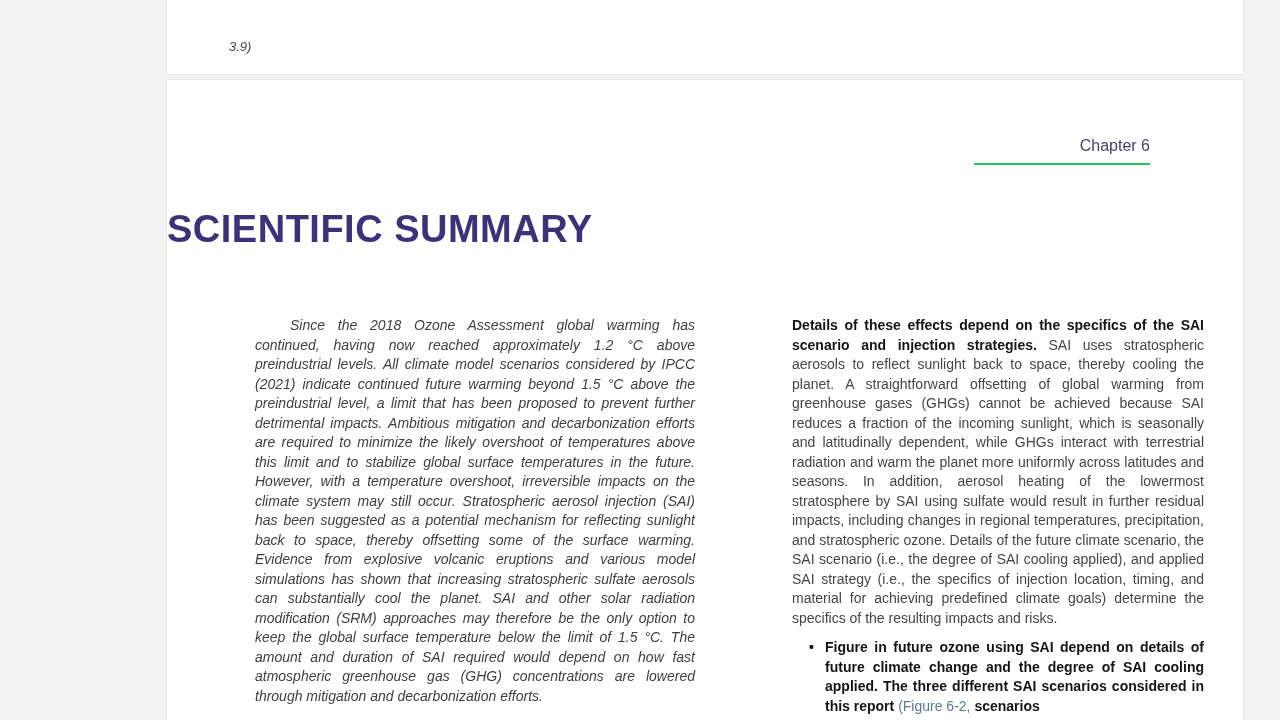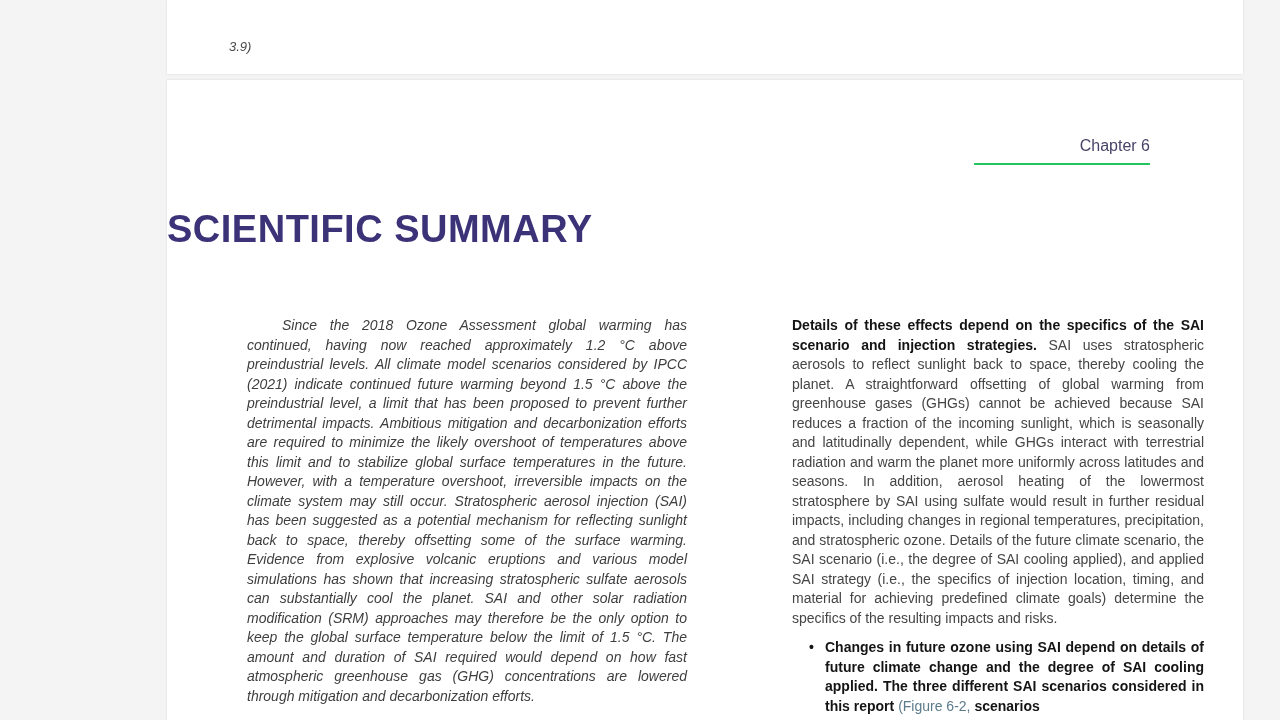--- a/index.html
+++ b/index.html
@@ -64,21 +64,21 @@
   .col {
     position: absolute;
     top: 236px;
     font-size: 14px;
     line-height: 19.5px;
     text-align: justify;
     hyphens: auto;
     -webkit-hyphens: auto;
   }
   .col-left {
-    left: 80px;
+    left: 88px;
     width: 440px;
     font-style: italic;
     color: #3e3e40;
   }
   .col-left p { text-indent: 35px; }
   .col-right {
     left: 578px;
     width: 412px;
     color: #454547;
     margin-left: 47px;
@@ -122,18 +122,18 @@
 
     <div class="col col-left">
       <p>Since the 2018 Ozone Assessment global warming has continued, having now reached approximately 1.2 °C above preindustrial levels. All climate model scenarios considered by IPCC (2021) indicate continued future warming beyond 1.5 °C above the preindustrial level, a limit that has been proposed to prevent further detrimental impacts. Ambitious mitigation and decarbonization efforts are required to minimize the likely overshoot of temperatures above this limit and to stabilize global surface temperatures in the future. However, with a temperature overshoot, irreversible impacts on the climate system may still occur. Stratospheric aerosol injection (SAI) has been suggested as a potential mechanism for reflecting sunlight back to space, thereby offsetting some of the surface warming. Evidence from explosive volcanic eruptions and various model simulations has shown that increasing stratospheric sulfate aerosols can substantially cool the planet. SAI and other solar radiation modification (SRM) approaches may therefore be the only option to keep the global surface temperature below the limit of 1.5 °C. The amount and duration of SAI required would depend on how fast atmospheric greenhouse gas (GHG) concentrations are lowered through mitigation and decarbonization efforts.</p>
     </div>
 
     <div class="col col-right">
       <p class="lead"><span class="bold-text">Details of these effects depend on the specifics of the SAI scenario and injection strategies.</span><span> SAI uses stratospheric aerosols to reflect sunlight back to space, thereby cooling the planet. A straightforward offsetting of global warming from greenhouse gases (GHGs) cannot be achieved because SAI reduces a fraction of the incoming sunlight, which is seasonally and latitudinally dependent, while GHGs interact with terrestrial radiation and warm the planet more uniformly across latitudes and seasons. In addition, aerosol heating of the lowermost stratosphere by SAI using sulfate would result in further residual impacts, including changes in regional temperatures, precipitation, and stratospheric ozone. Details of the future climate scenario, the SAI scenario (i.e., the degree of SAI cooling applied), and applied SAI strategy (i.e., the specifics of injection location, timing, and material for achieving predefined climate goals) determine the specifics of the resulting impacts and risks.</span></p>
 
       <div class="bullet-item">
         <span class="bullet-marker">•</span>
-        <span class="bullet-body"><span>Changes in future ozone using SAI depend on details of future climate change and the degree of SAI cooling applied. The three different SAI scenarios considered in this report </span><span class="figure-link">(Figure 6-2, </span><span>scenarios</span></span>
+        <span class="bullet-body"><span>Figure in future ozone using SAI depend on details of future climate change and the degree of SAI cooling applied. The three different SAI scenarios considered in this report </span><span class="figure-link">(Figure 6-2, </span><span>scenarios</span></span>
       </div>
     </div>
 
   </div>
 </div>
 
 </body></html>

